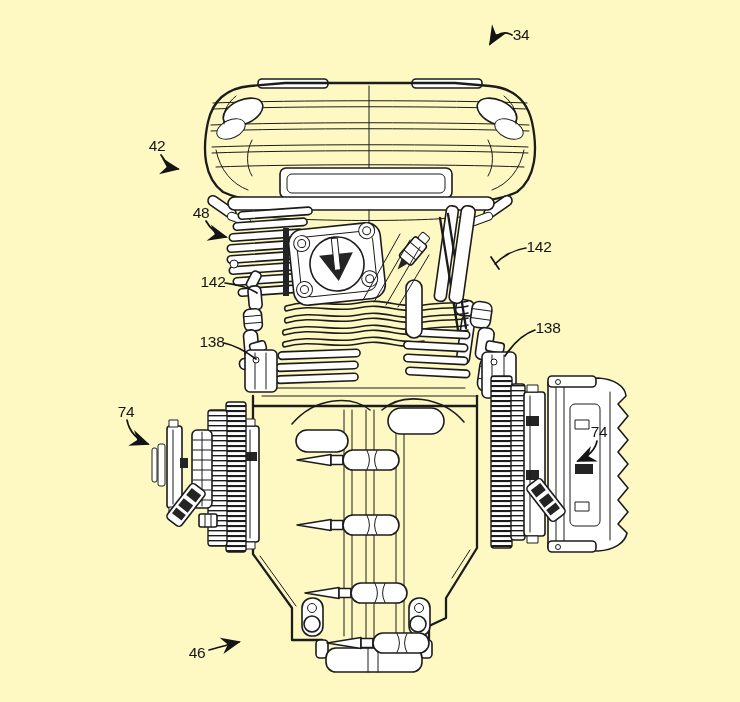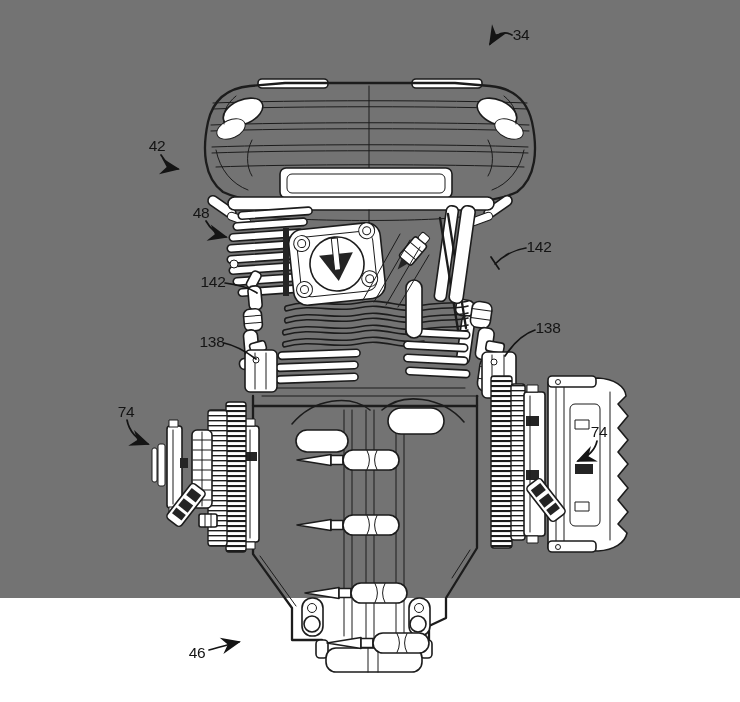--- a/index.html
+++ b/index.html
@@ -1,17 +1,17 @@
 <!DOCTYPE html>
 <html><head>
 <meta charset="utf-8">
 <style>
   html,body{margin:0;padding:0;background:#ffffff;}
   body{width:740px;height:702px;overflow:hidden;}
-  .canvas{width:740px;height:598px;position:relative;background:#737373;}
+  .canvas{width:740px;height:702px;position:relative;background:#fef9c3;}
   svg{display:block;}
   .ln{fill:none;stroke:#1c1c1c;stroke-width:1.6;stroke-linecap:round;stroke-linejoin:round;}
   .hv{fill:none;stroke:#1c1c1c;stroke-width:2.3;stroke-linecap:round;stroke-linejoin:round;}
   .th{fill:none;stroke:#1c1c1c;stroke-width:1;stroke-linecap:round;stroke-linejoin:round;}
   .wf{fill:#ffffff;stroke:#1c1c1c;stroke-width:1.6;stroke-linejoin:round;}
   .wt{fill:#ffffff;stroke:#1c1c1c;stroke-width:1;stroke-linejoin:round;}
   .dk{fill:#242424;stroke:none;}
   .lbl{font-family:"Liberation Sans",sans-serif;font-size:15.5px;letter-spacing:-0.3px;fill:#141414;}
   .ldr{fill:none;stroke:#141414;stroke-width:1.7;stroke-linecap:round;}
 </style>

